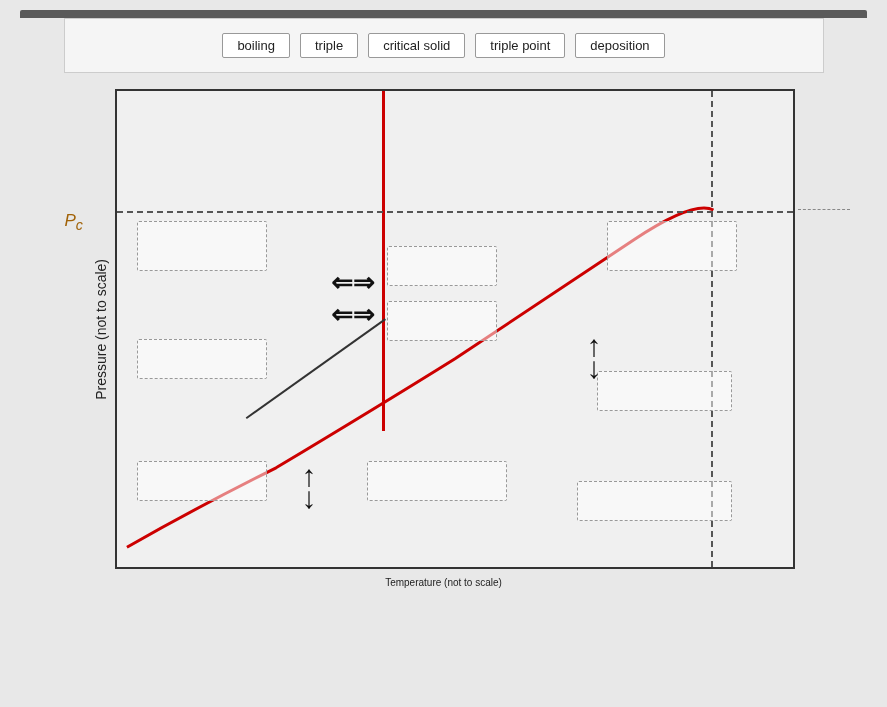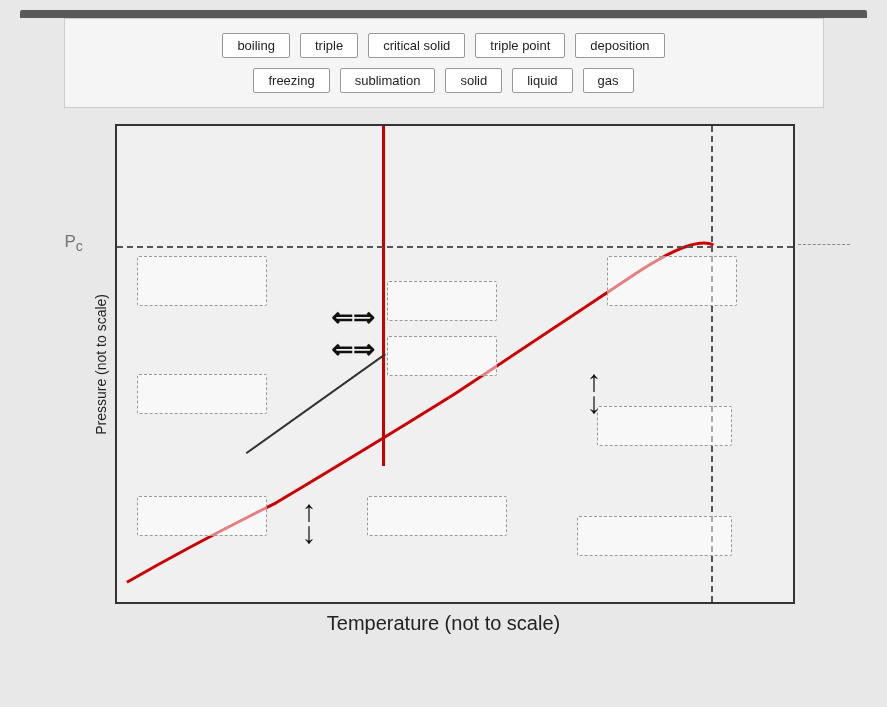--- a/index.html
+++ b/index.html
@@ -124,59 +124,53 @@
     
     .arrow-icon {
       position: absolute;
       font-size: 28px;
       color: #111;
       font-weight: bold;
       line-height: 1;
     }
 
     .x-axis-label {
-      font-size: 20px;
+      font-size: 10px;
       color: #222;
       margin-top: 8px;
       text-align: center;
     }
 
     .bottom-label-wrapper {
       display: flex;
       flex-direction: column;
       align-items: center;
     }
 
     .pc-outer-label {
       position: absolute;
-      top: 108px;
+      top: 122px;
       left: -50px;
       font-size: 17px;
-      color: #737373;
+      font-style: italic;
+      color: #a16207;
     }
   </style>
 </head>
 <body>
 
 <div class="top-bar"></div>
 
 <div class="label-container">
   <div class="label-row" id="row1">
       <div class="label-pill">boiling</div>
       <div class="label-pill">triple</div>
       <div class="label-pill">critical solid</div>
       <div class="label-pill">triple point</div>
       <div class="label-pill">deposition</div>
-    </div>
-  <div class="label-row" id="row2">
-      <div class="label-pill">freezing</div>
-      <div class="label-pill">sublimation</div>
-      <div class="label-pill">solid</div>
-      <div class="label-pill">liquid</div>
-      <div class="label-pill">gas</div>
     </div>
 </div>
 
 <div class="bottom-label-wrapper">
   <div class="chart-wrapper">
     <div class="y-axis-label">Pressure (not to scale)</div>
 
     <div style="position:relative;">
 
       <div class="pc-outer-label">

